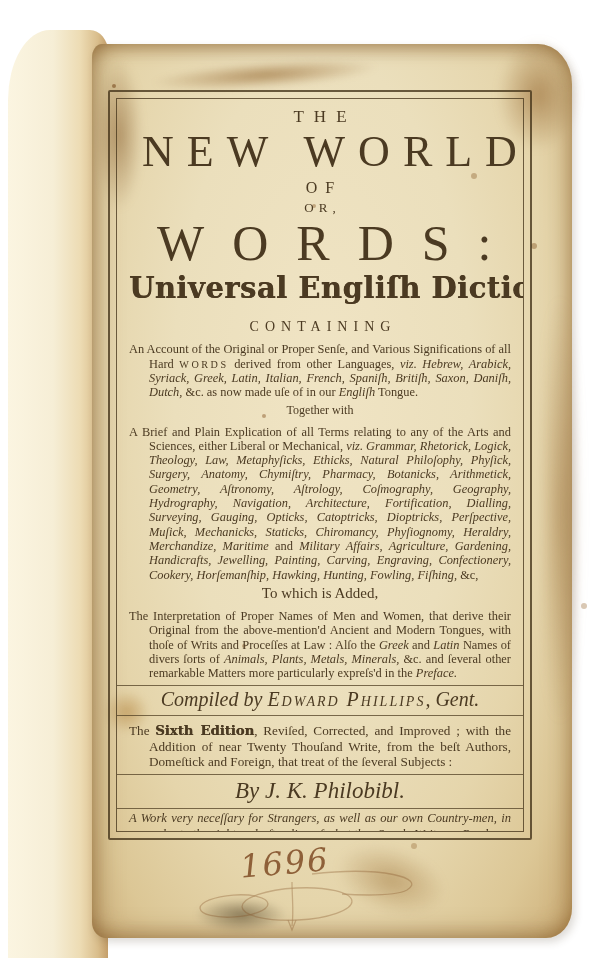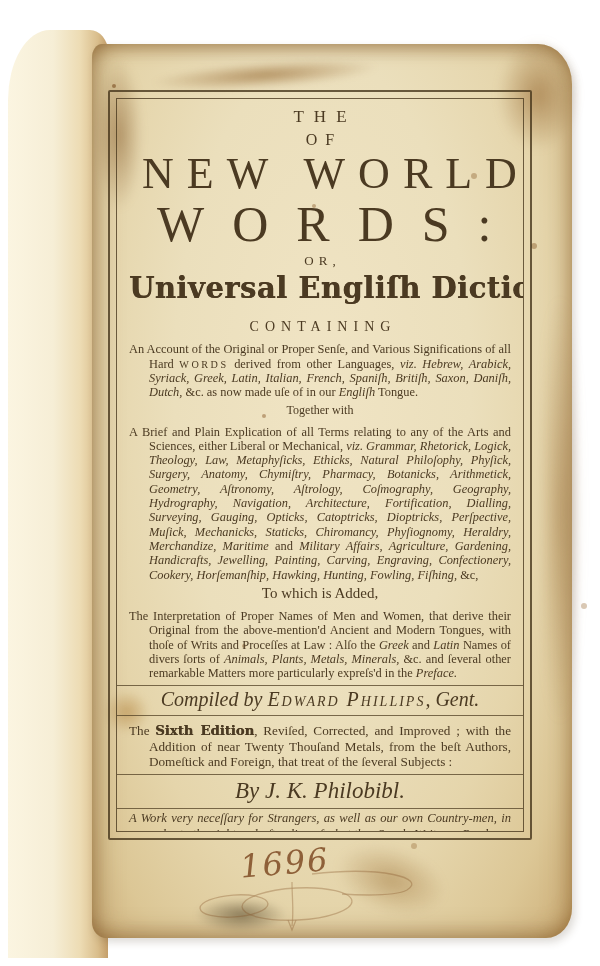--- a/index.html
+++ b/index.html
@@ -105,40 +105,40 @@
   <div class="stain st-bottom-smudge" style="position:absolute;left:104px;top:854px;"></div>
   <div class="stain st-bottom-right" style="position:absolute;left:244px;top:804px;"></div>
   <div class="stain st-gutter-top" style="position:absolute;left:4px;top:16px;"></div>
   <div class="stain st-left-spot" style="position:absolute;left:12px;top:646px;"></div>
   <div class="stain specks" style="position:absolute;left:20px;top:40px;"></div>
 
   <div class="frame">
     <div class="frame-inner">
 
       <div class="c t-the">THE</div>
+      <div class="c t-main1">NEW WORLD</div>
       <div class="c t-of">OF</div>
-      <div class="c t-main1">NEW WORLD</div>
+      <div class="c t-or">OR,</div>
       <div class="c t-main2">WORDS:</div>
-      <div class="c t-or">OR,</div>
       <div class="c t-subtitle">Universal Engliſh Dictionary.</div>
 
       <div class="c sec-head">CONTAINING</div>
       <div class="para"><span class="seg-r">An Account of the Original or Proper Senſe, and Various Significations of all Hard </span><span class="seg-scw">WORDS</span><span class="seg-r"> derived from other Languages, </span><span class="seg-i">viz. Hebrew, Arabick, Syriack, Greek, Latin, Italian, French, Spaniſh, Britiſh, Saxon, Daniſh, Dutch,</span><span class="seg-r"> &amp;c. as now made uſe of in our </span><span class="seg-i">Engliſh</span><span class="seg-r"> Tongue.</span></div>
 
       <div class="c sec-head-sm">Together with</div>
       <div class="para"><span class="seg-r">A Brief and Plain Explication of all Terms relating to any of the Arts and Sciences, either Liberal or Mechanical, </span><span class="seg-i">viz. Grammar, Rhetorick, Logick, Theology, Law, Metaphyſicks, Ethicks, Natural Philoſophy, Phyſick, Surgery, Anatomy, Chymiſtry, Pharmacy, Botanicks, Arithmetick, Geometry, Aſtronomy, Aſtrology, Coſmography, Geography, Hydrography, Navigation, Architecture, Fortification, Dialling, Surveying, Gauging, Opticks, Catoptricks, Dioptricks, Perſpective, Muſick, Mechanicks, Staticks, Chiromancy, Phyſiognomy, Heraldry, Merchandize, Maritime </span><span class="seg-r">and </span><span class="seg-i">Military Affairs, Agriculture, Gardening, Handicrafts, Jewelling, Painting, Carving, Engraving, Confectionery, Cookery, Horſemanſhip, Hawking, Hunting, Fowling, Fiſhing,</span><span class="seg-r"> &amp;c,</span></div>
 
       <div class="c sec-head-md">To which is Added,</div>
       <div class="para"><span class="seg-r">The Interpretation of Proper Names of Men and Women, that derive their Original from the above-mention'd Ancient and Modern Tongues, with thoſe of Writs and Proceſſes at Law : Alſo the </span><span class="seg-i">Greek</span><span class="seg-r"> and </span><span class="seg-i">Latin</span><span class="seg-r"> Names of divers ſorts of </span><span class="seg-i">Animals, Plants, Metals, Minerals,</span><span class="seg-r"> &amp;c. and ſeveral other remarkable Matters more particularly expreſs'd in the </span><span class="seg-i">Preface.</span></div>
 
       <div class="rule"></div>
       <div class="c compiled"><span class="seg-i">Compiled by </span><span class="seg-sc">Edward Phillips</span><span class="seg-i">, Gent.</span></div>
       <div class="rule"></div>
 
-      <div class="para para-ed"><span class="seg-r">The </span><span class="seg-b">Sixth Edition</span><span class="seg-r">, Reviſed, Corrected, and Improved ; with the Addition of near Twenty Thouſand Metals, from the beſt Authors, Domeſtick and Foreign, that treat of the ſeveral Subjects :</span></div>
+      <div class="para para-ed"><span class="seg-r">The </span><span class="seg-b">Sixth Edition</span><span class="seg-r">, Reviſed, Corrected, and Improved ; with the Addition of near Twenty Thouſand Write, from the beſt Authors, Domeſtick and Foreign, that treat of the ſeveral Subjects :</span></div>
 
       <div class="rule"></div>
       <div class="c author">By J. K. Philobibl.</div>
       <div class="rule"></div>
 
       <div class="blurb">A Work very neceſſary for Strangers, as well as our own Country-men, in order to the right underſtanding of what they Speak, Write, or Read.</div>
 
       <div class="rule"></div>
       <div class="c motto"><span class="seg-i">Labor improbus divers vincit.  </span><span class="seg-sc">Hor.</span></div>
 

